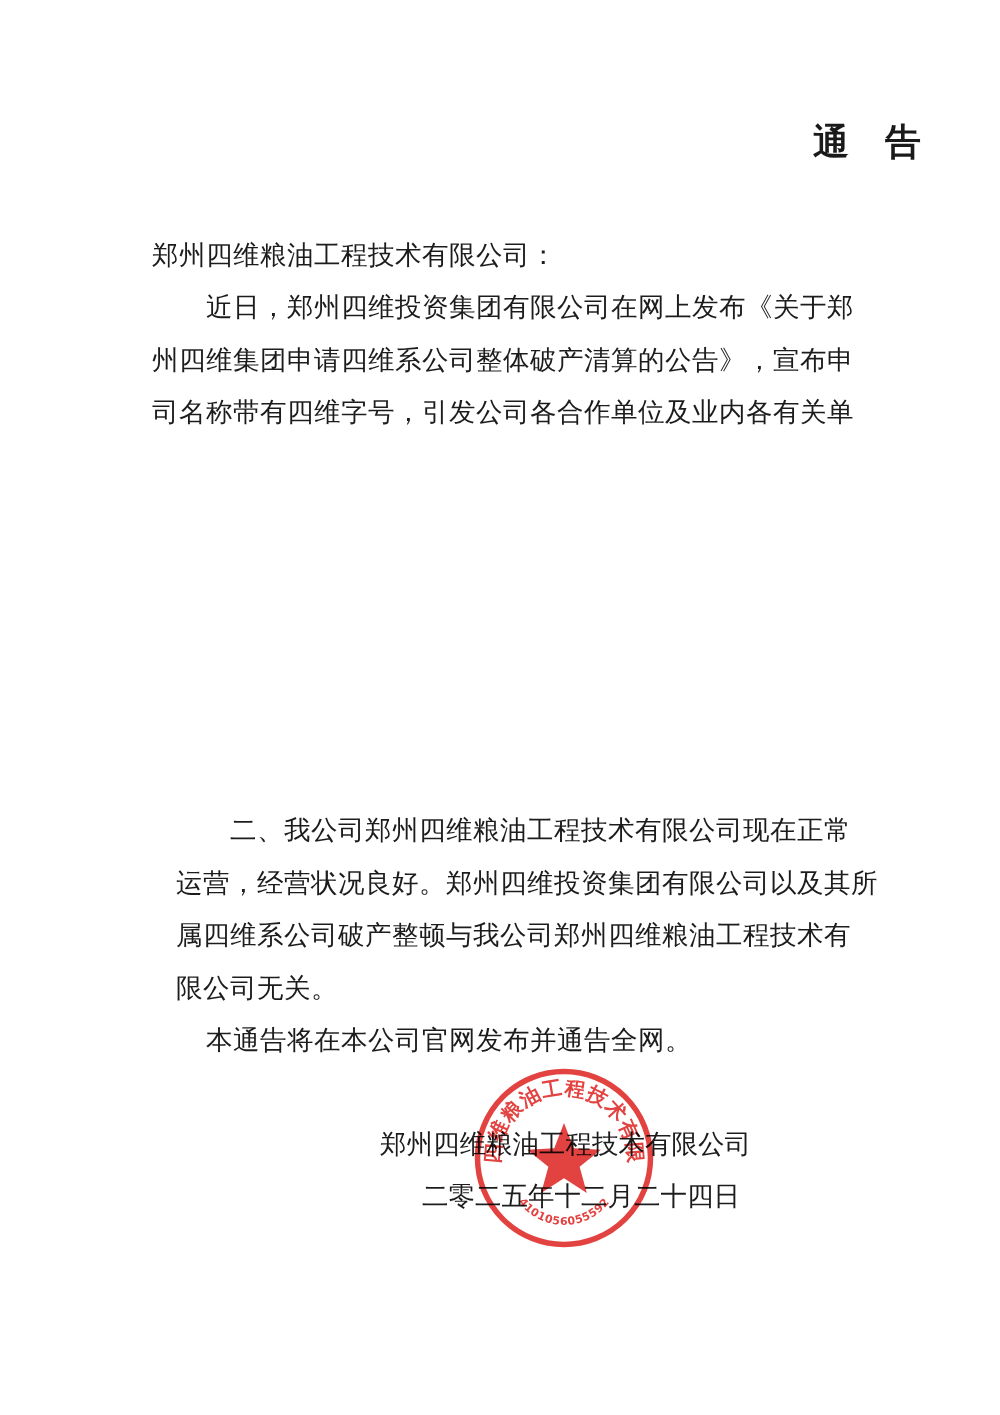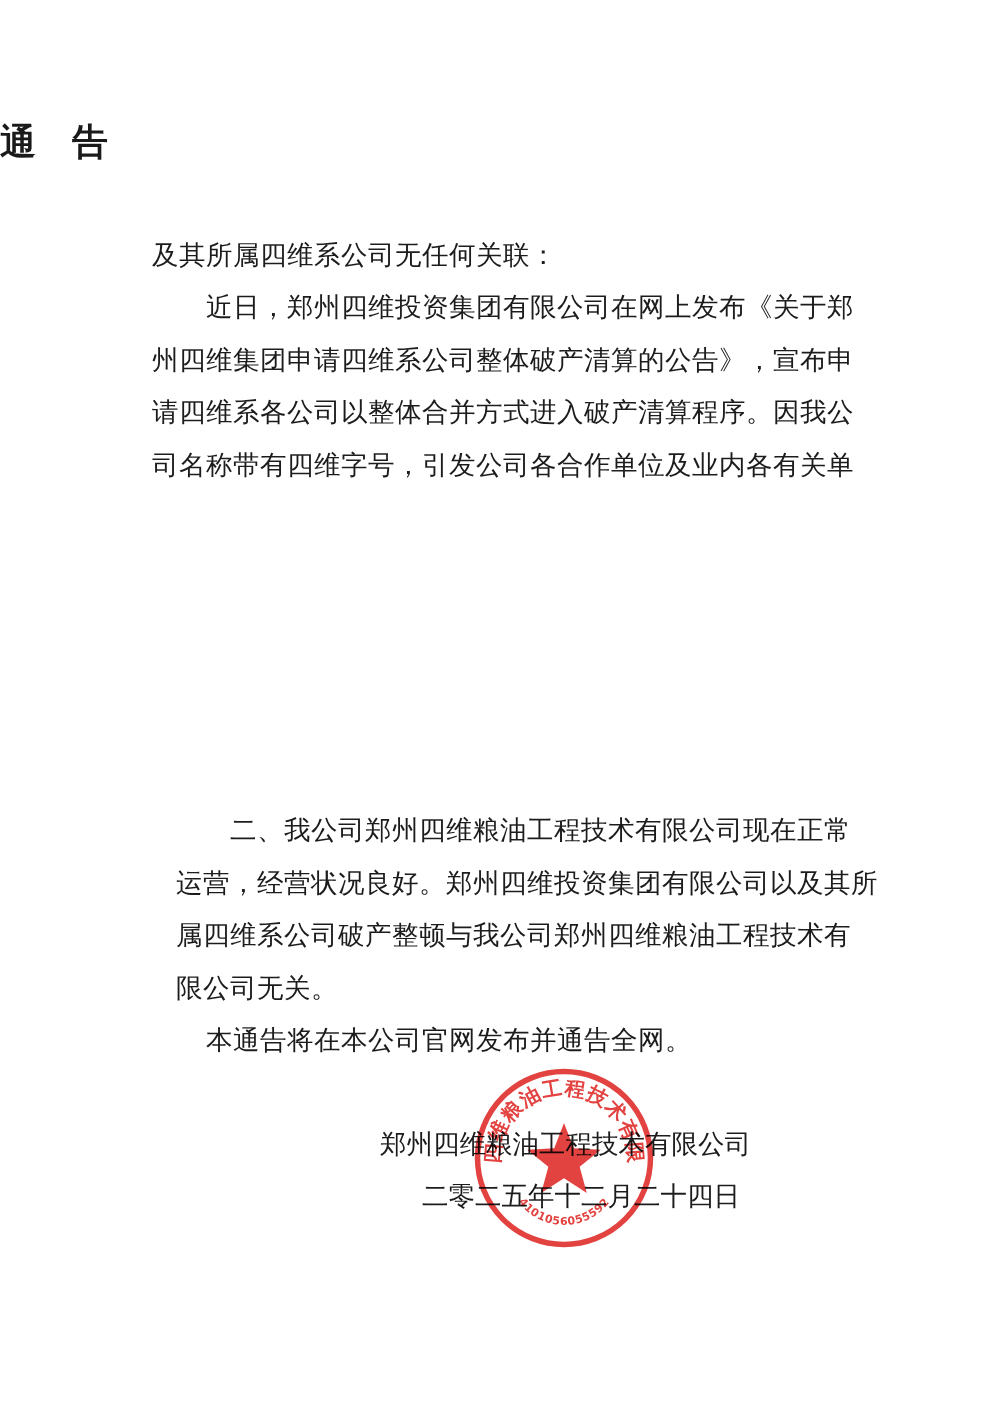--- a/index.html
+++ b/index.html
@@ -18,21 +18,21 @@
     .page {
       position: absolute;
       left: 0; top: 0;
       width: 1000px; height: 1415px;
     }
     .title {
       position: absolute;
       top: 118px;
       left: 0;
       width: 921px;
-      text-align: left;
+      text-align: right;
       font-size: 36px;
       font-weight: bold;
       letter-spacing: 0;
       font-family: "DejaVu Sans", "Liberation Sans", sans-serif;
     }
     .title span {
       display: inline-block;
     }
     .title .gap {
       display: inline-block;
@@ -94,27 +94,26 @@
 </head>
 <body>
 
 <div class="page">
 
   <div class="title">
     <span>通</span><span class="gap"></span><span>告</span>
   </div>
 
   <div class="body-text salutation">
-    <span class="line">及其所属四维系公司无任何关联：</span>
+    <span class="line">郑州四维粮油工程技术有限公司：</span>
   </div>
 
   <div class="body-text p1">
     <span class="line indent">近日，郑州四维投资集团有限公司在网上发布《关于郑</span>
     <span class="line">州四维集团申请四维系公司整体破产清算的公告》，宣布申</span>
-    <span class="line">请四维系各公司以整体合并方式进入破产清算程序。因我公</span>
     <span class="line">司名称带有四维字号，引发公司各合作单位及业内各有关单</span>
   </div>
 
 
   <div class="body-text p3">
     <span class="line indent">二、我公司郑州四维粮油工程技术有限公司现在正常</span>
     <span class="line">运营，经营状况良好。郑州四维投资集团有限公司以及其所</span>
     <span class="line">属四维系公司破产整顿与我公司郑州四维粮油工程技术有</span>
     <span class="line">限公司无关。</span>
   </div>

